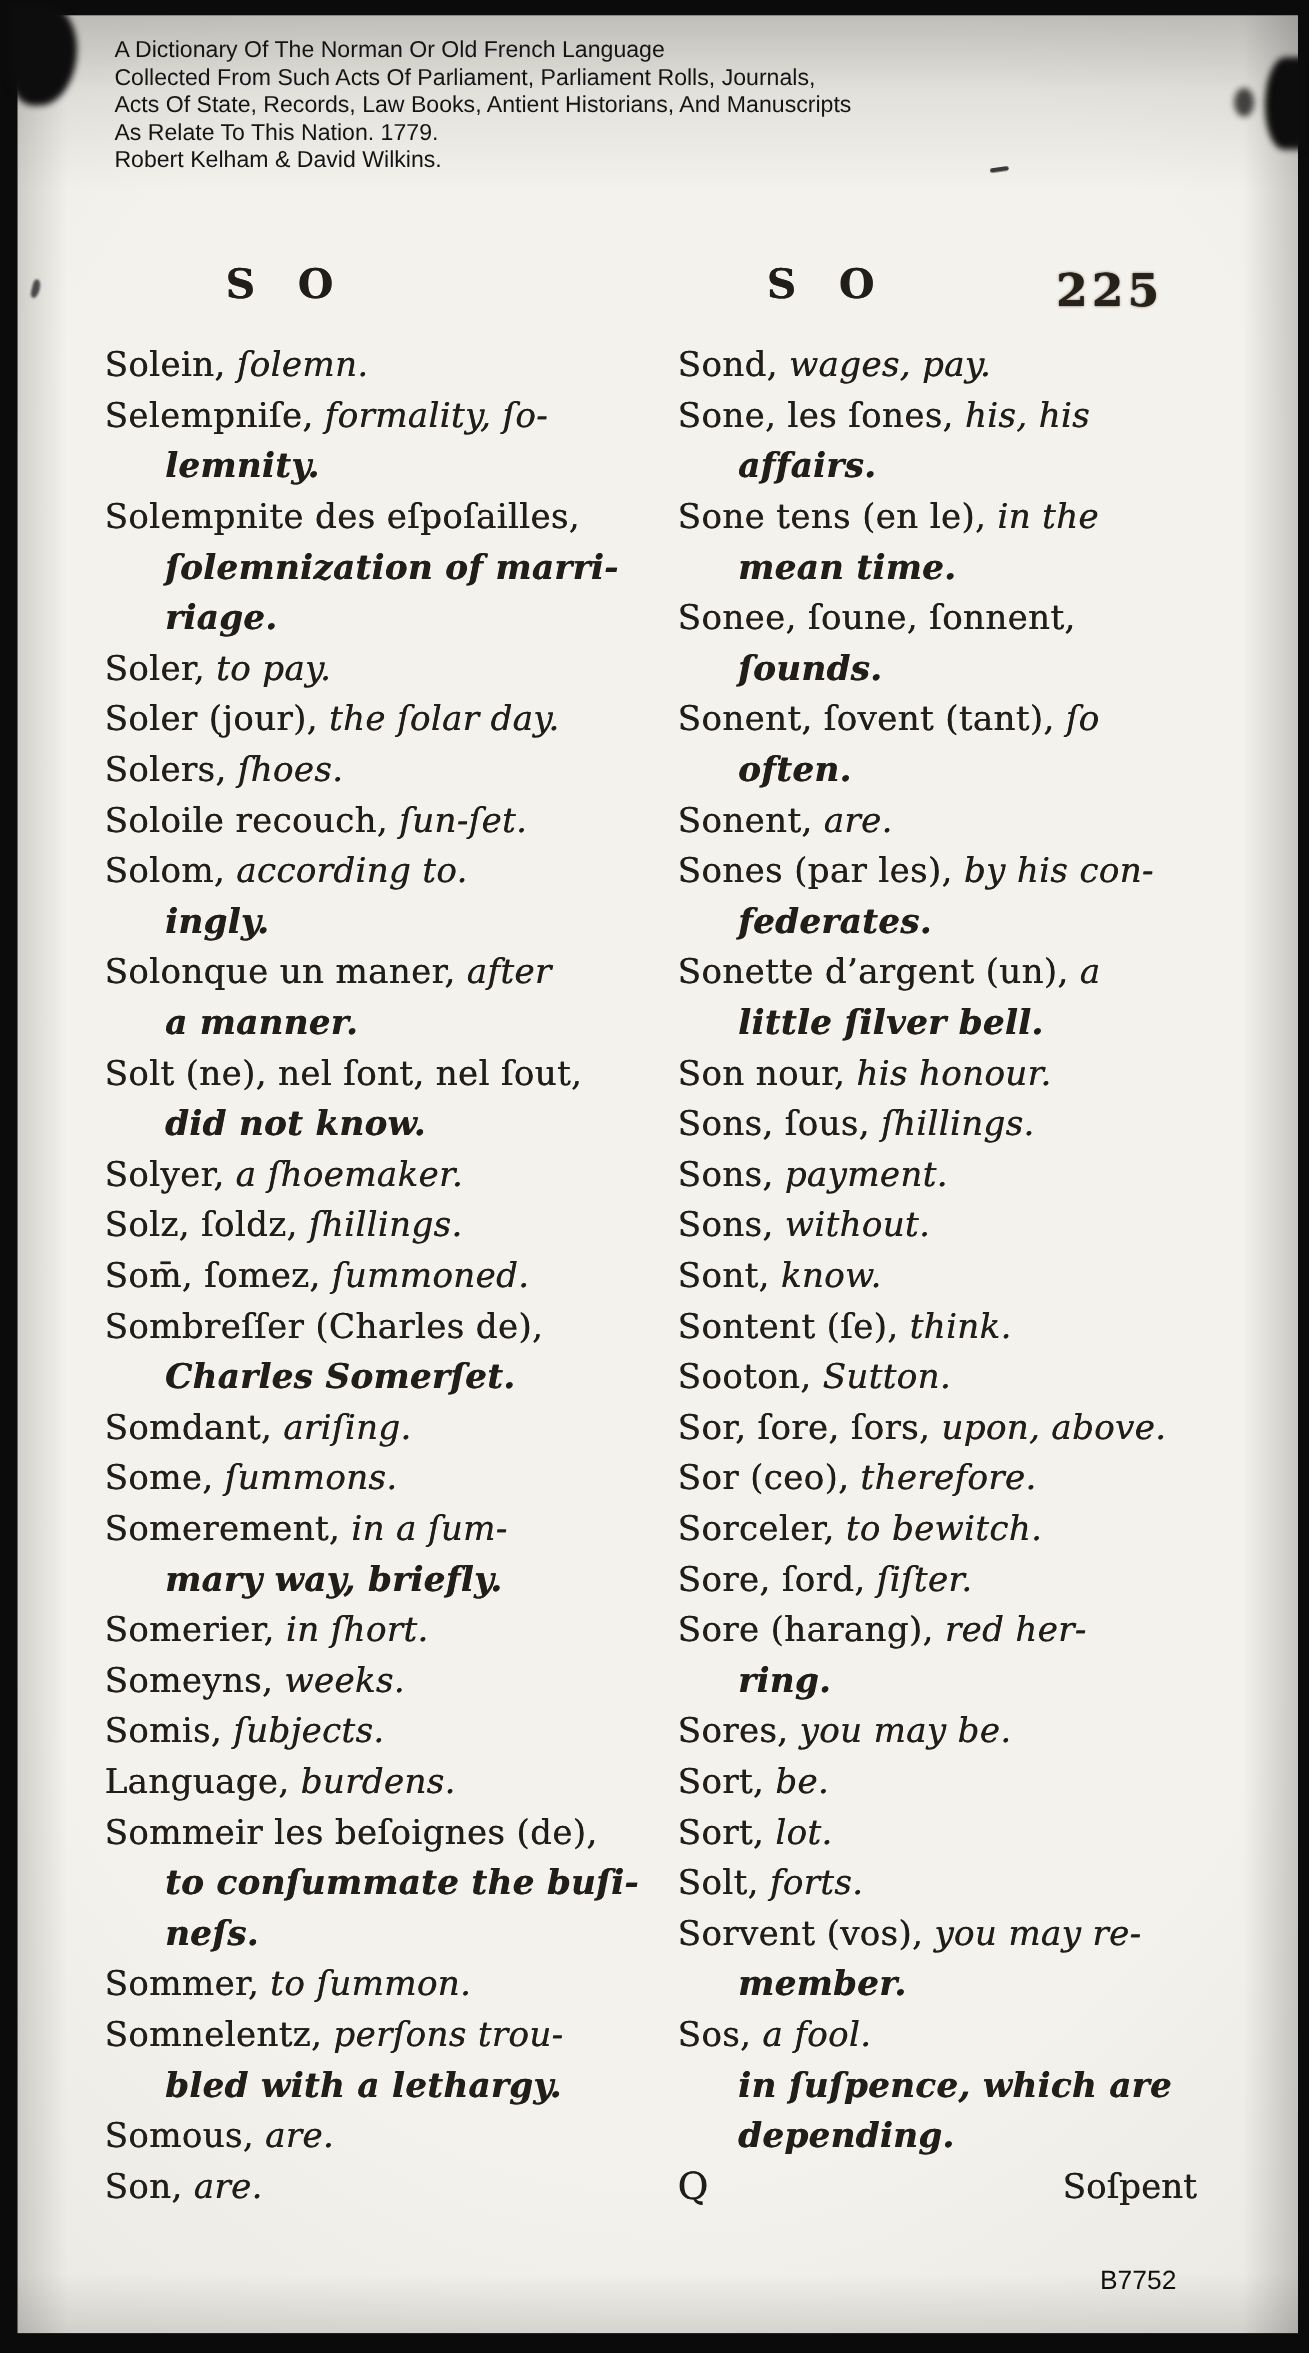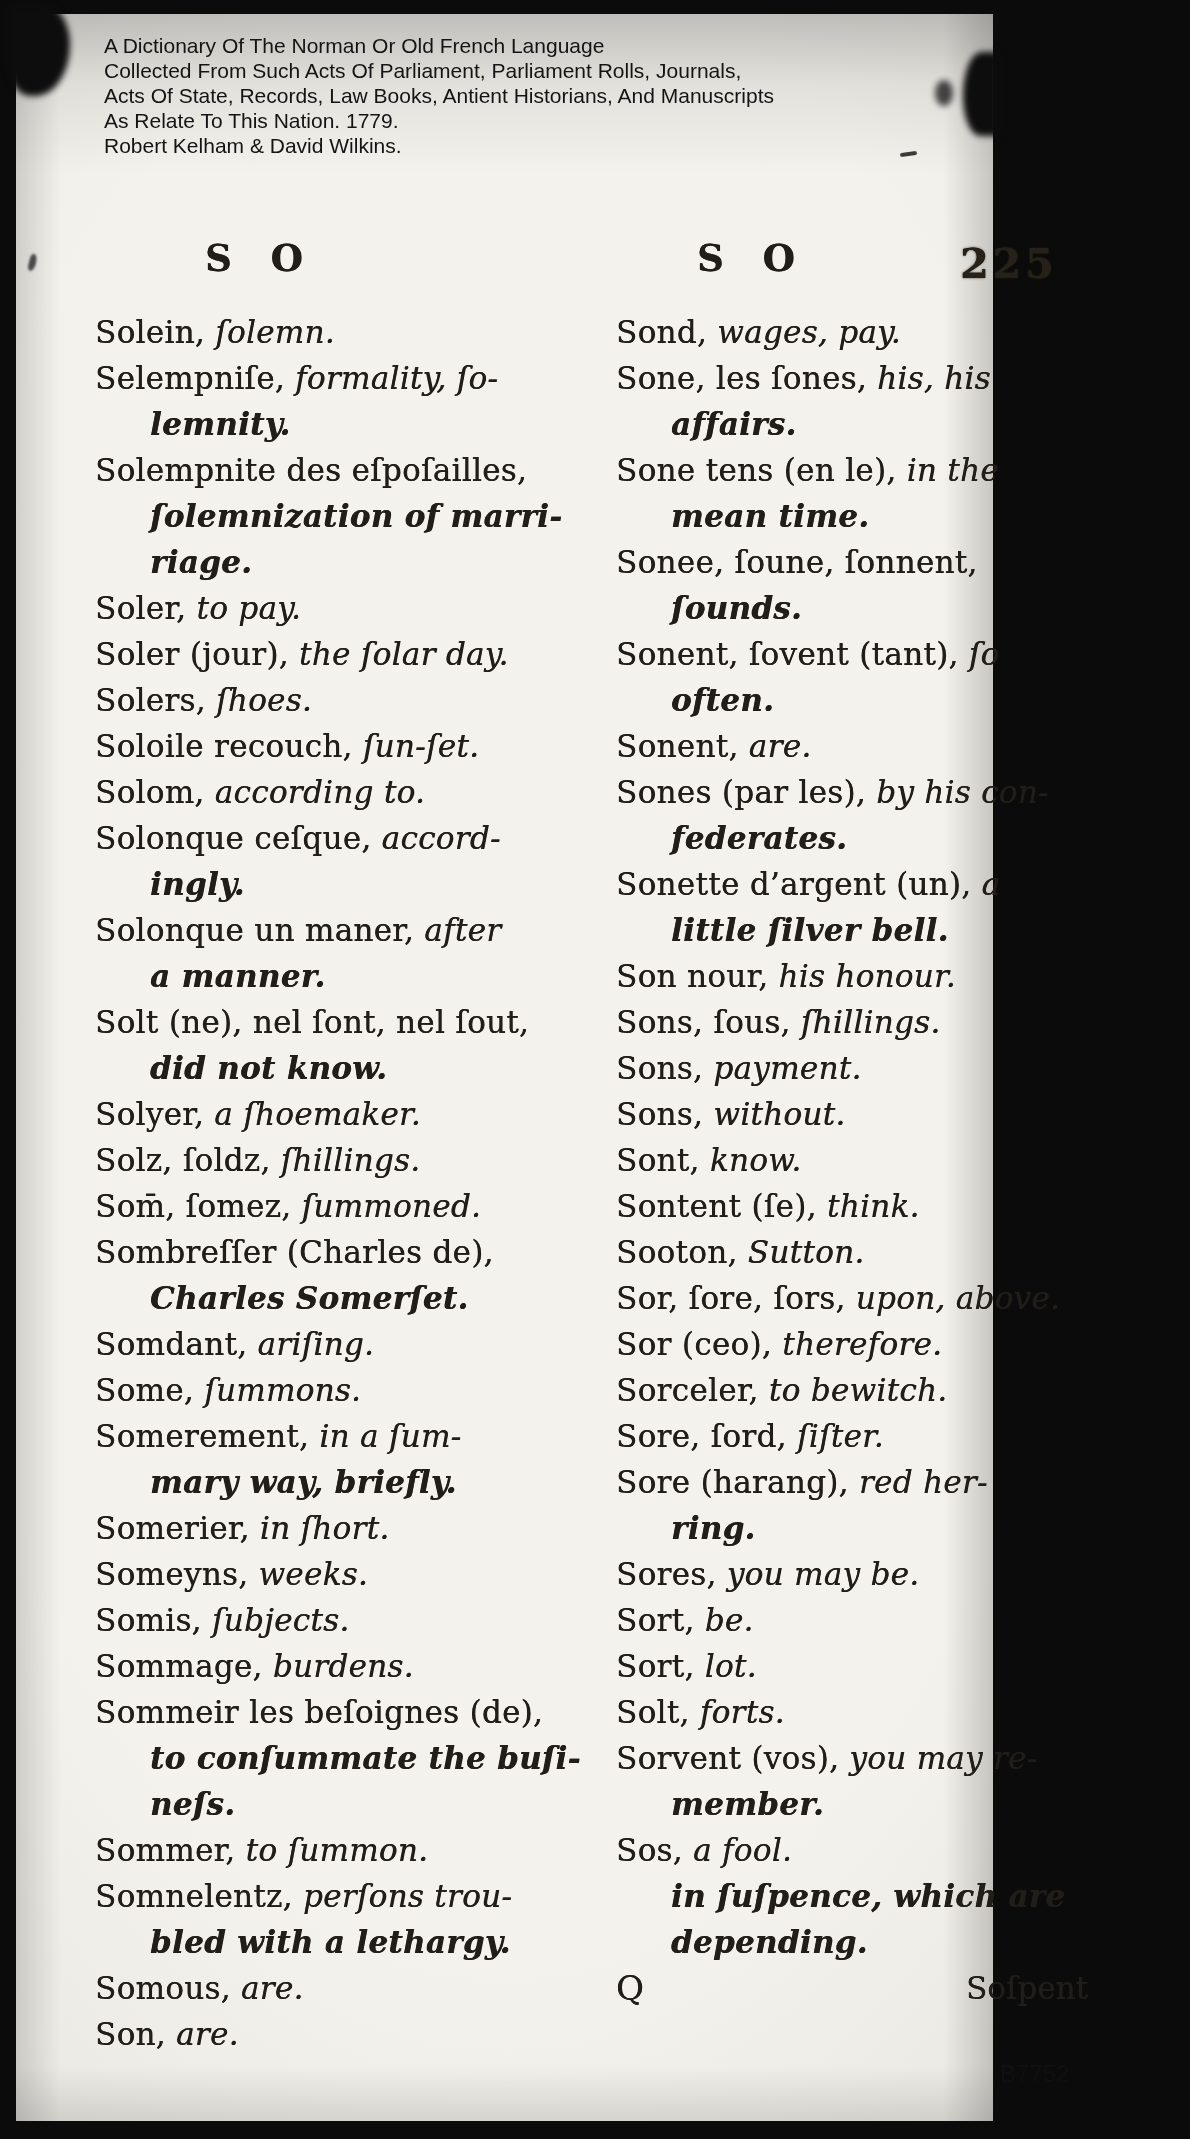--- a/index.html
+++ b/index.html
@@ -5,21 +5,21 @@
   * { box-sizing: border-box; }
   html, body { margin: 0; padding: 0; }
   body {
     width: 1190px; height: 2139px;
     background: #0b0b0b;
     position: relative;
     overflow: hidden;
   }
   .page {
     position: absolute; left: 16px; top: 14px;
-    width: 977px; height: 2107px;
+    width: 1164px; height: 2107px;
     background: radial-gradient(ellipse 120% 95% at 50% 45%, #f4f2ec 50%, #dedcd6 100%);
   }
   .page::before {
     content: ""; position: absolute; inset: 0; pointer-events: none;
     background:
       linear-gradient(180deg, rgba(70,70,70,0.30) 0, rgba(70,70,70,0.10) 70px, rgba(0,0,0,0) 160px),
       linear-gradient(90deg, rgba(70,70,70,0.20) 0, rgba(0,0,0,0) 45px),
       linear-gradient(270deg, rgba(70,70,70,0.25) 0, rgba(0,0,0,0) 50px),
       linear-gradient(0deg, rgba(70,70,70,0.16) 0, rgba(0,0,0,0) 55px);
   }
@@ -112,39 +112,38 @@
         <div class="line"><span class="r">Selempniſe, </span><span class="i">formality, ſo-</span></div>
         <div class="line indent"><span class="i">lemnity.</span></div>
         <div class="line"><span class="r">Solempnite des eſpoſailles,</span></div>
         <div class="line indent"><span class="i">ſolemnization of marri-</span></div>
         <div class="line indent"><span class="i">riage.</span></div>
         <div class="line"><span class="r">Soler, </span><span class="i">to pay.</span></div>
         <div class="line"><span class="r">Soler (jour), </span><span class="i">the ſolar day.</span></div>
         <div class="line"><span class="r">Solers, </span><span class="i">ſhoes.</span></div>
         <div class="line"><span class="r">Soloile recouch, </span><span class="i">ſun-ſet.</span></div>
         <div class="line"><span class="r">Solom, </span><span class="i">according to.</span></div>
-        <div class="line"><span class="r">Solonque ceſque, </span><span class="i">accord-</span></div>
         <div class="line indent"><span class="i">ingly.</span></div>
         <div class="line"><span class="r">Solonque un maner, </span><span class="i">after</span></div>
         <div class="line indent"><span class="i">a manner.</span></div>
         <div class="line"><span class="r">Solt (ne), nel ſont, nel ſout,</span></div>
         <div class="line indent"><span class="i">did not know.</span></div>
         <div class="line"><span class="r">Solyer, </span><span class="i">a ſhoemaker.</span></div>
         <div class="line"><span class="r">Solz, ſoldz, </span><span class="i">ſhillings.</span></div>
         <div class="line"><span class="r">Som̄, ſomez, </span><span class="i">ſummoned.</span></div>
         <div class="line"><span class="r">Sombreſſer (Charles de),</span></div>
         <div class="line indent"><span class="i">Charles Somerſet.</span></div>
         <div class="line"><span class="r">Somdant, </span><span class="i">ariſing.</span></div>
         <div class="line"><span class="r">Some, </span><span class="i">ſummons.</span></div>
         <div class="line"><span class="r">Somerement, </span><span class="i">in a ſum-</span></div>
         <div class="line indent"><span class="i">mary way, briefly.</span></div>
         <div class="line"><span class="r">Somerier, </span><span class="i">in ſhort.</span></div>
         <div class="line"><span class="r">Someyns, </span><span class="i">weeks.</span></div>
         <div class="line"><span class="r">Somis, </span><span class="i">ſubjects.</span></div>
-        <div class="line"><span class="r">Sommage, </span><span class="i">burdens.</span></div>
+        <div class="line"><span class="r">Language, </span><span class="i">burdens.</span></div>
         <div class="line"><span class="r">Sommeir les beſoignes (de),</span></div>
         <div class="line indent"><span class="i">to conſummate the buſi-</span></div>
         <div class="line indent"><span class="i">neſs.</span></div>
         <div class="line"><span class="r">Sommer, </span><span class="i">to ſummon.</span></div>
         <div class="line"><span class="r">Somnelentz, </span><span class="i">perſons trou-</span></div>
         <div class="line indent"><span class="i">bled with a lethargy.</span></div>
         <div class="line"><span class="r">Somous, </span><span class="i">are.</span></div>
         <div class="line"><span class="r">Son, </span><span class="i">are.</span></div>
       </div>
   </div>

